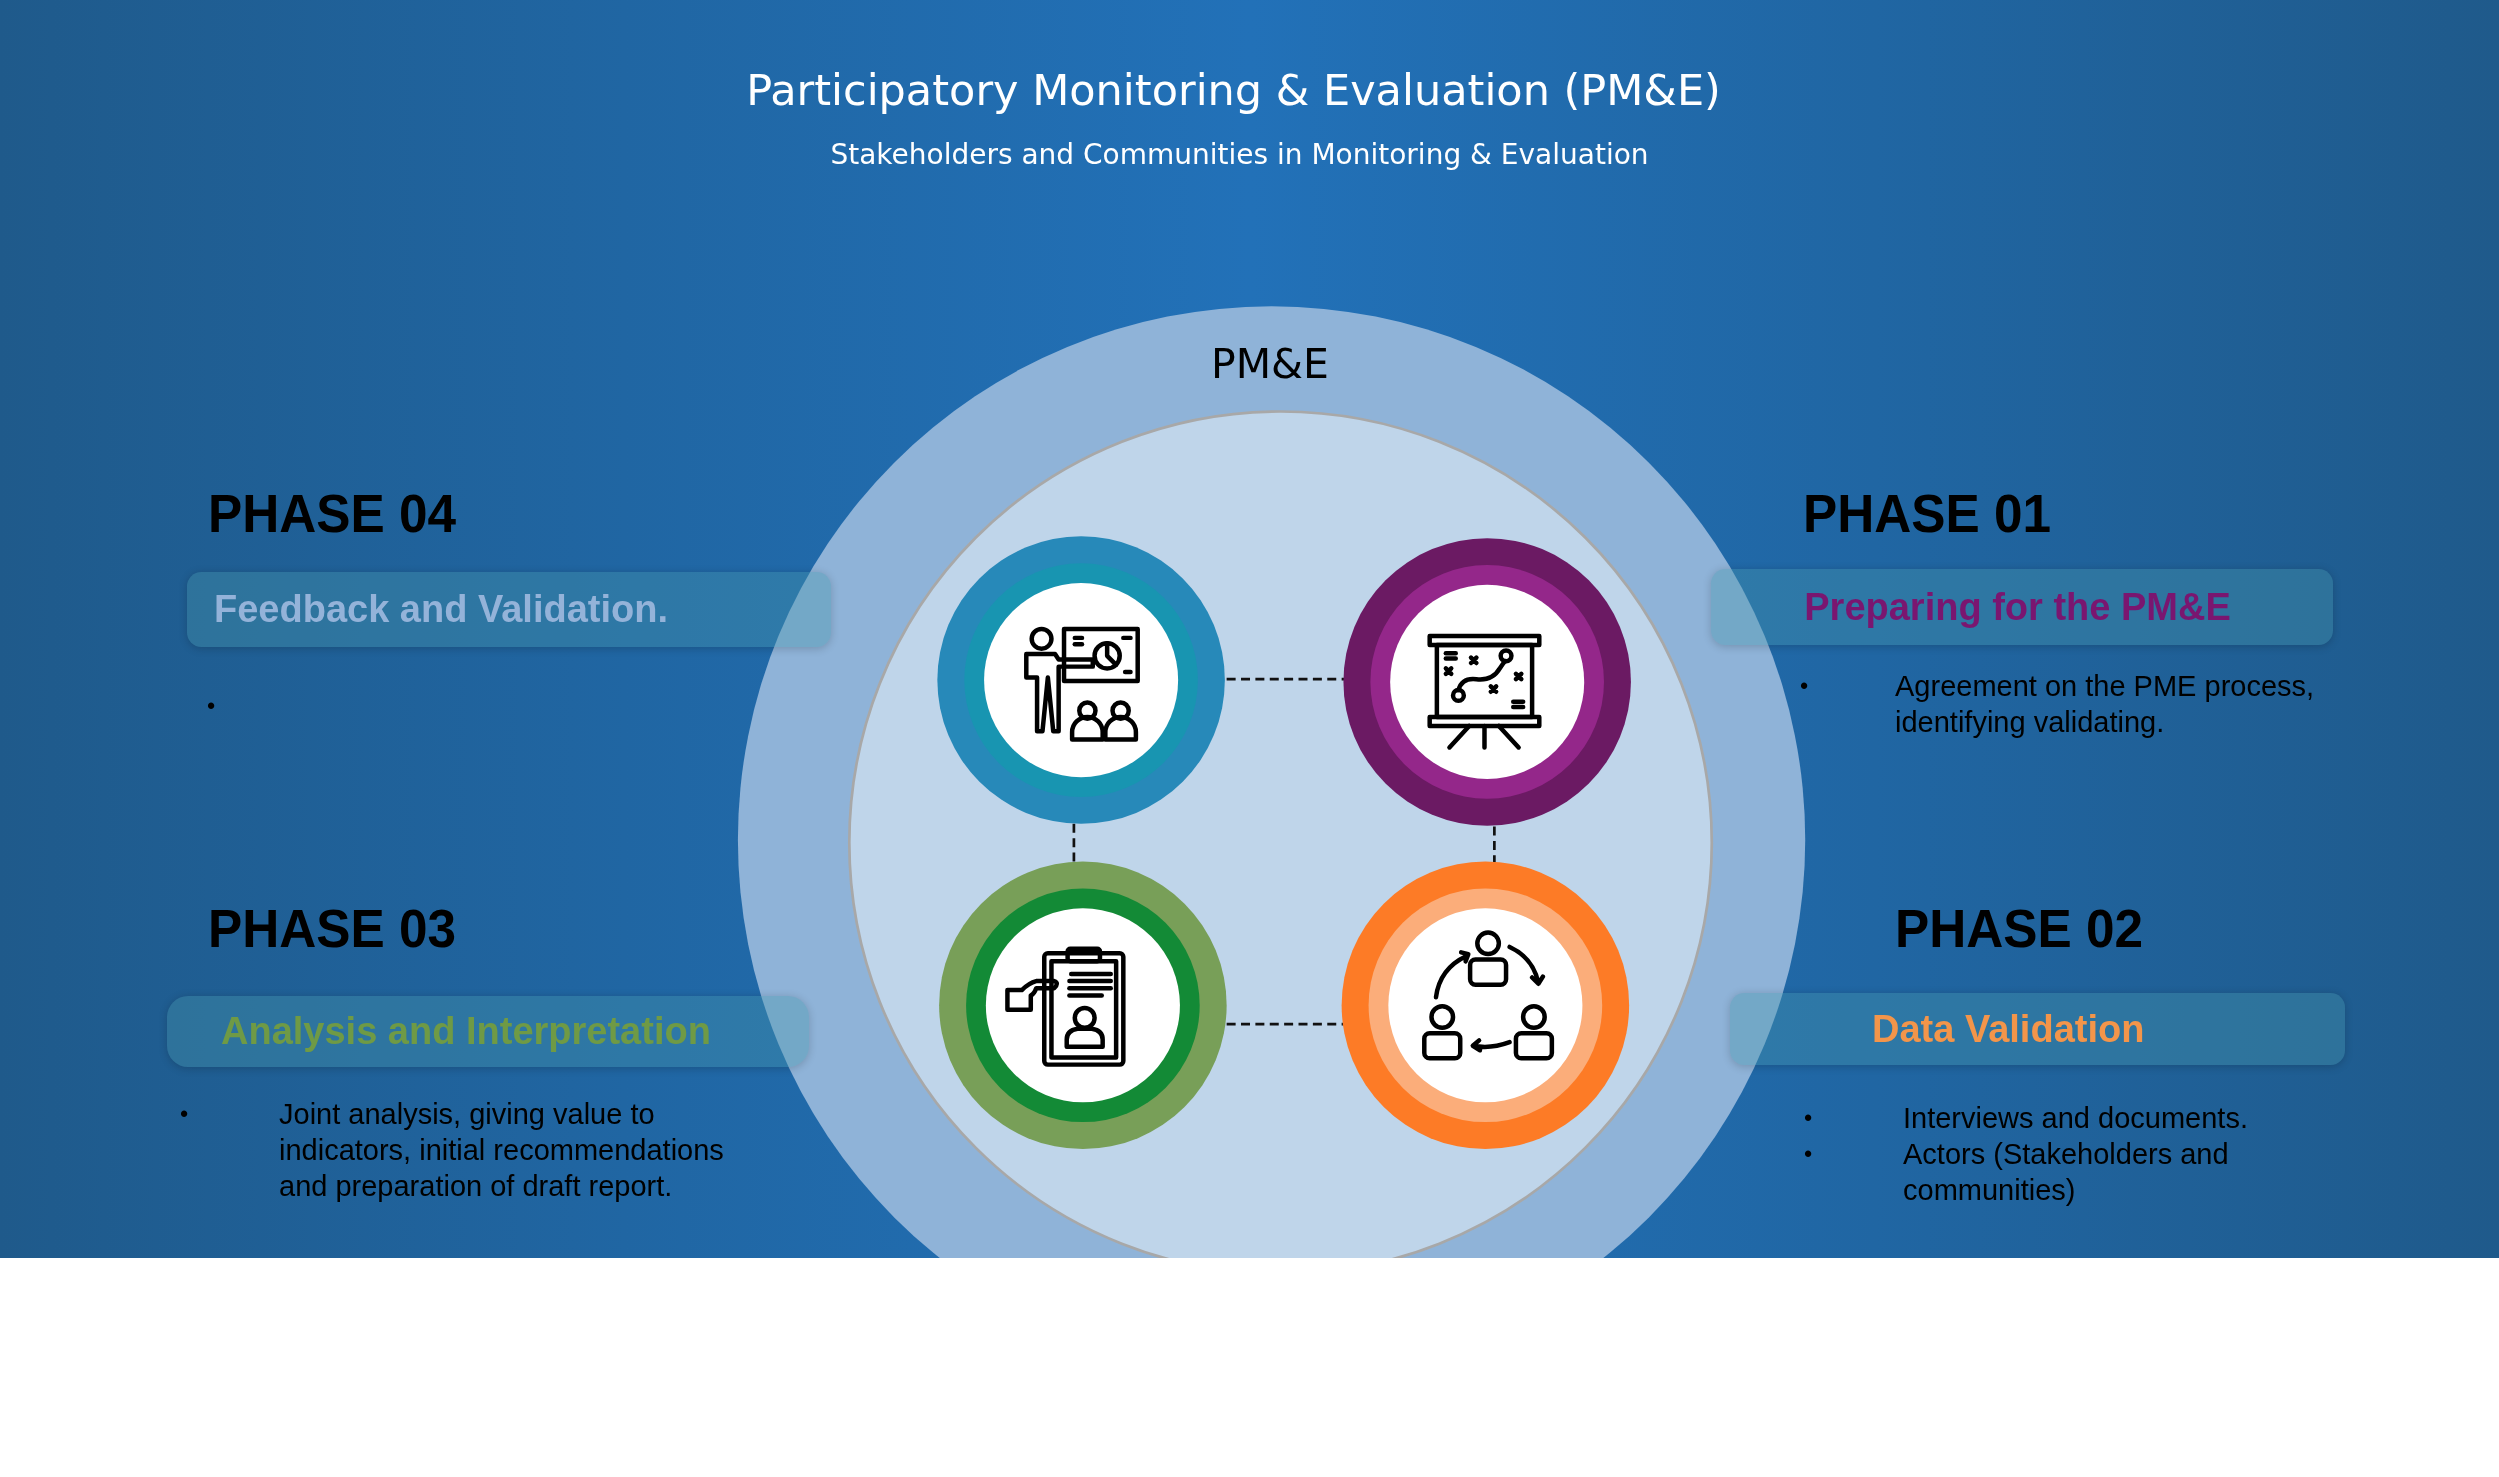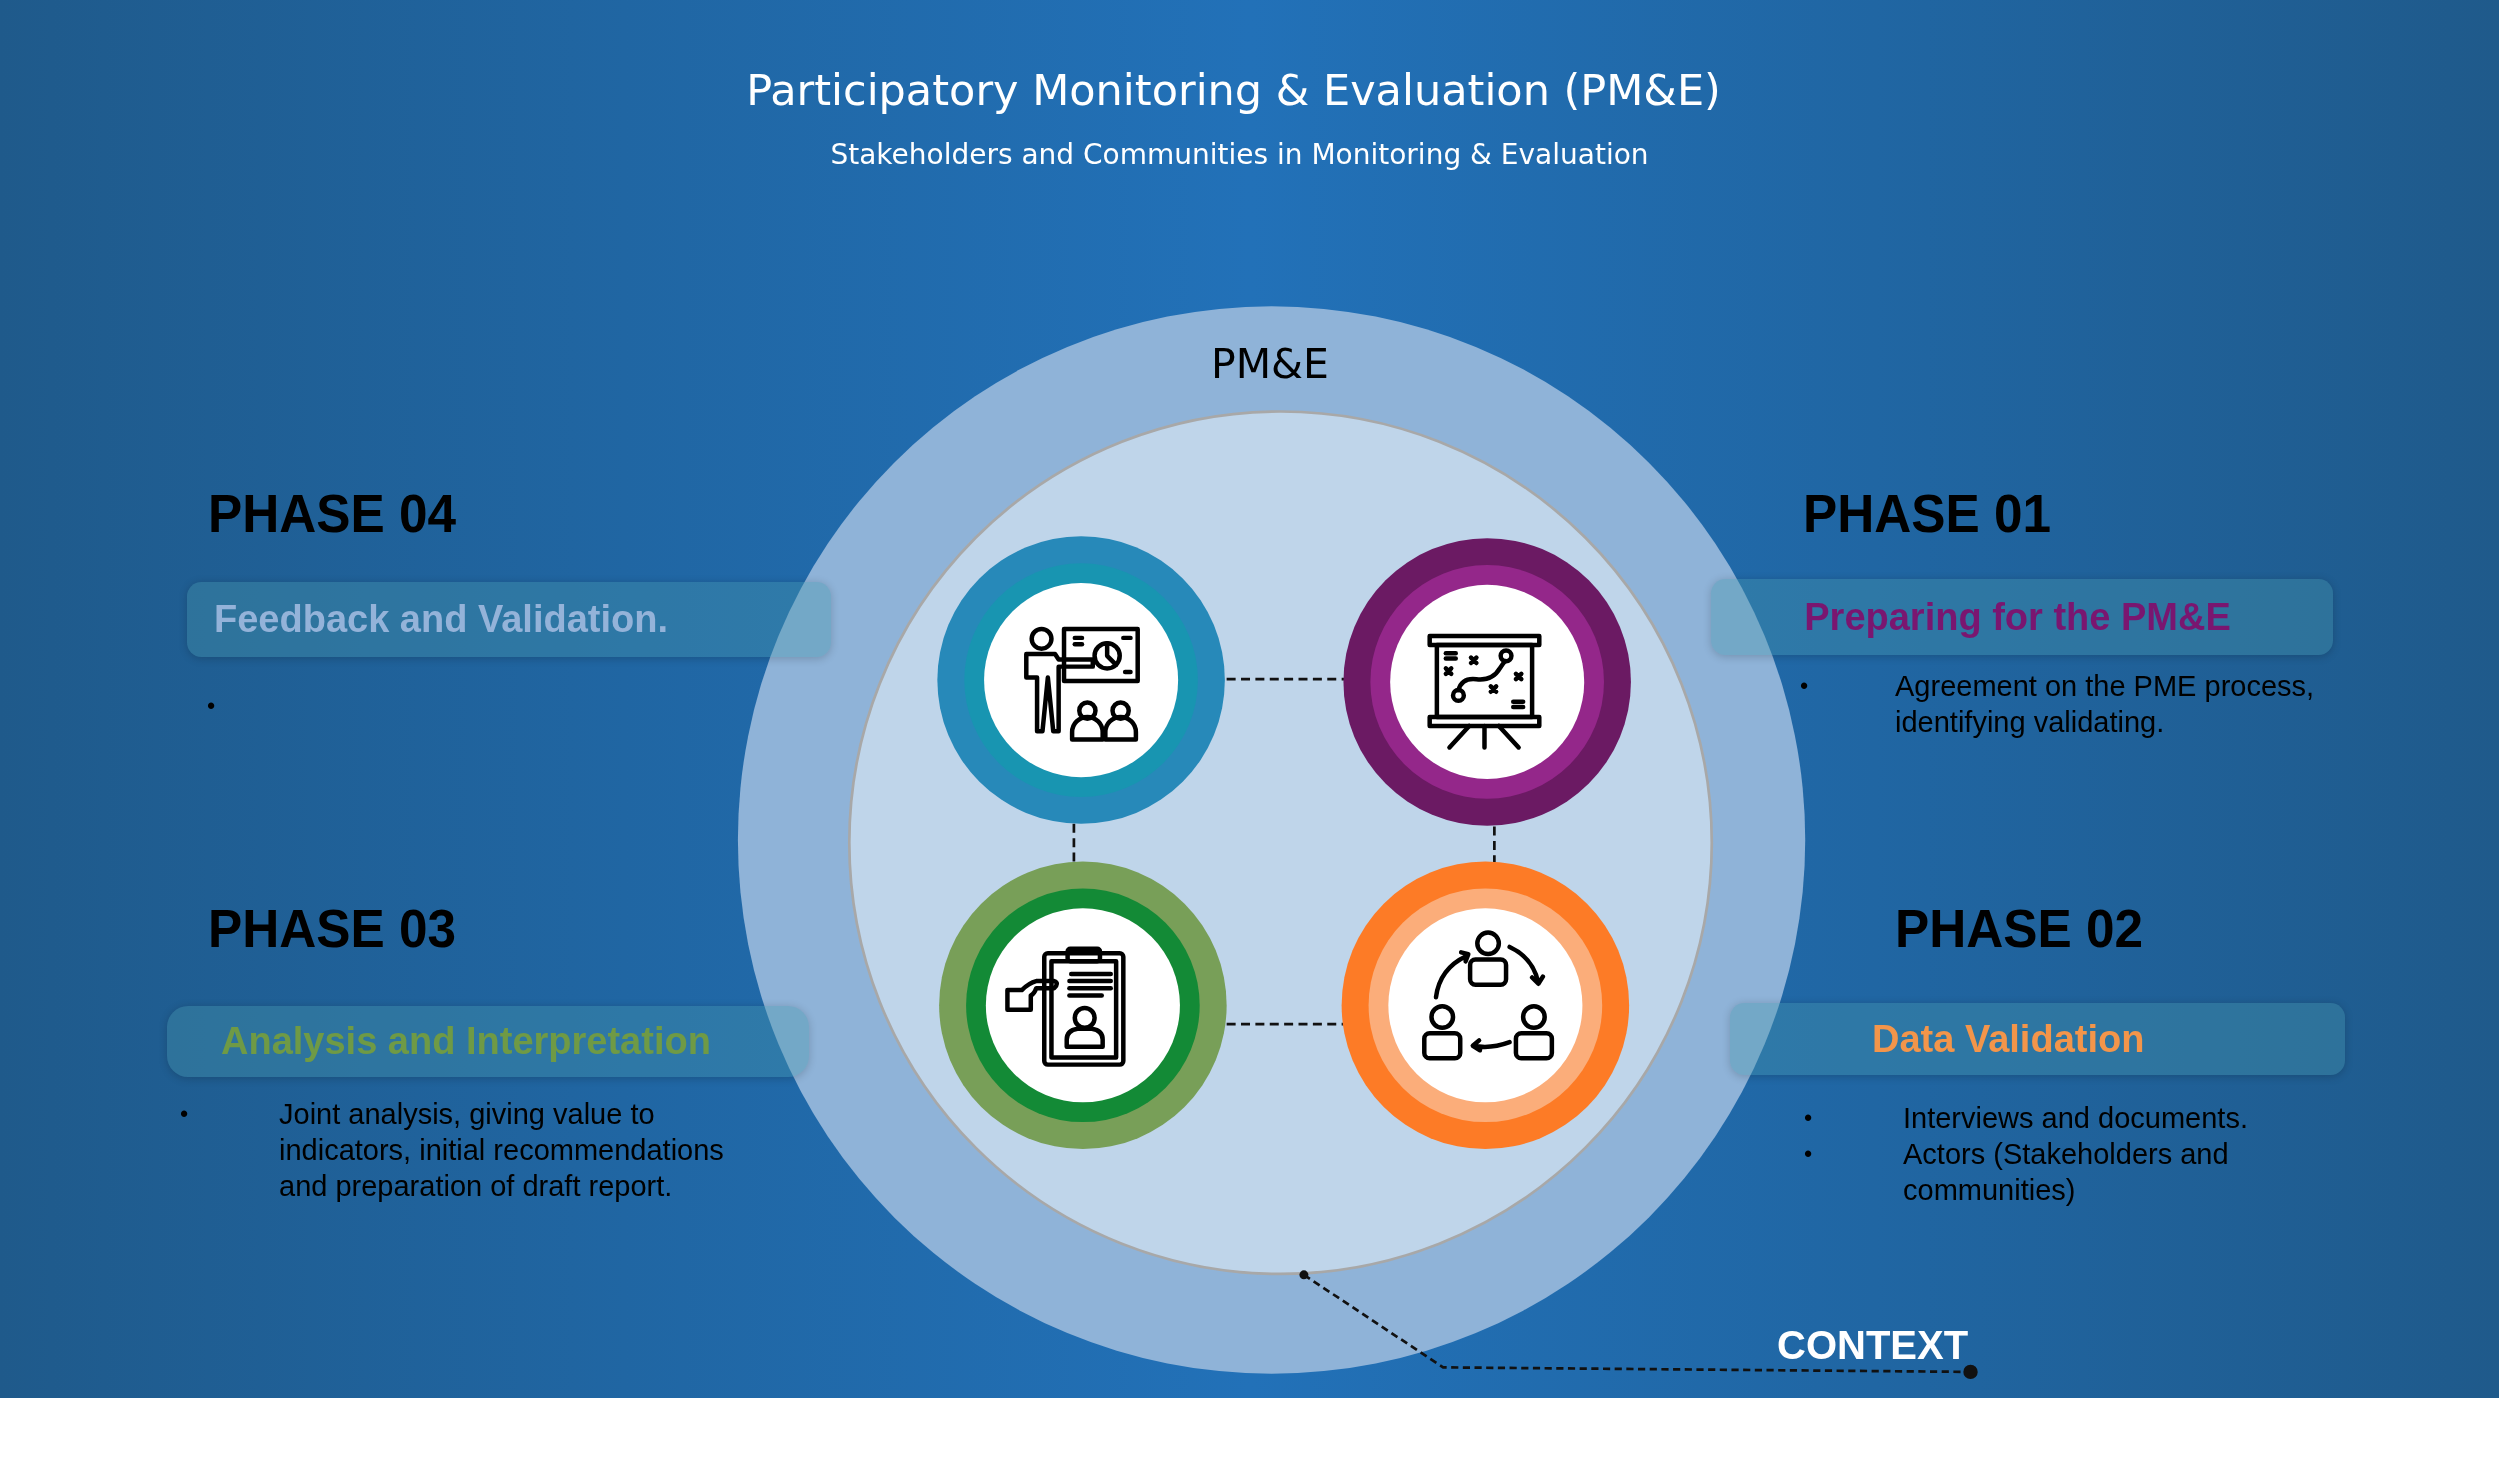--- a/index.html
+++ b/index.html
@@ -1,38 +1,38 @@
 <!DOCTYPE html>
 <html style="font-size:14.4px"><head>
 <meta charset="utf-8">
 <style>
   html, body { margin: 0; padding: 0; }
   body { width: 2500px; height: 1477px; overflow: hidden; }
   #stage {
-    position: relative; width: 2500px; height: 1398px;
+    position: relative; width: 2500px; height: 1258px;
     background: linear-gradient(90deg, #1f5a8b 0%, #2066a3 25%, #2271b8 50%, #2066a3 75%, #1f5a8b 100%);
     font-family: "Liberation Sans", sans-serif;
     overflow: hidden;
   }
   .title {
     position: absolute; left: 0; width: 2467px; text-align: center;
     color: #ffffff; font-family: "DejaVu Sans", sans-serif;
   }
   #main-title { top: 65px; font-size: 43px; }
   #sub-title { top: 138px; font-size: 28px; left: 6px; }
   svg#diagram { position: absolute; left: 0; top: 0; }
   .phase-heading {
     position: absolute; font-weight: bold; font-size: 54px; color: #000;
     letter-spacing: 0px; transform: scaleX(0.95); transform-origin: left;
   }
   .phase-box {
     position: absolute; border-radius: 14.4px;
     background: rgba(70, 150, 170, 0.38);
     box-shadow: 0 1.8px 9px rgba(0,0,0,0.18);
-    display: flex; align-items: center; margin-top: 10px;
+    display: flex; align-items: center;
   }
   .phase-label { font-weight: bold; font-size: 38px; white-space: nowrap; }
   .bullets { position: absolute; margin: 0; padding: 0; list-style: none; }
   .bullets li { position: relative; font-size: 29px; line-height: 36px; color: #000; }
   .bullets .dot { position: absolute; font-size: 23.4px; }
   #pme-label { position: absolute; left: 1211px; top: 340px; font-size: 41px; color: #000; font-family: "DejaVu Sans", sans-serif; }
   #context-label { position: absolute; left: 1777px; top: 1323px; font-size: 40px; font-weight: bold; color: #fff; }
 </style>
 </head>
 <body>

